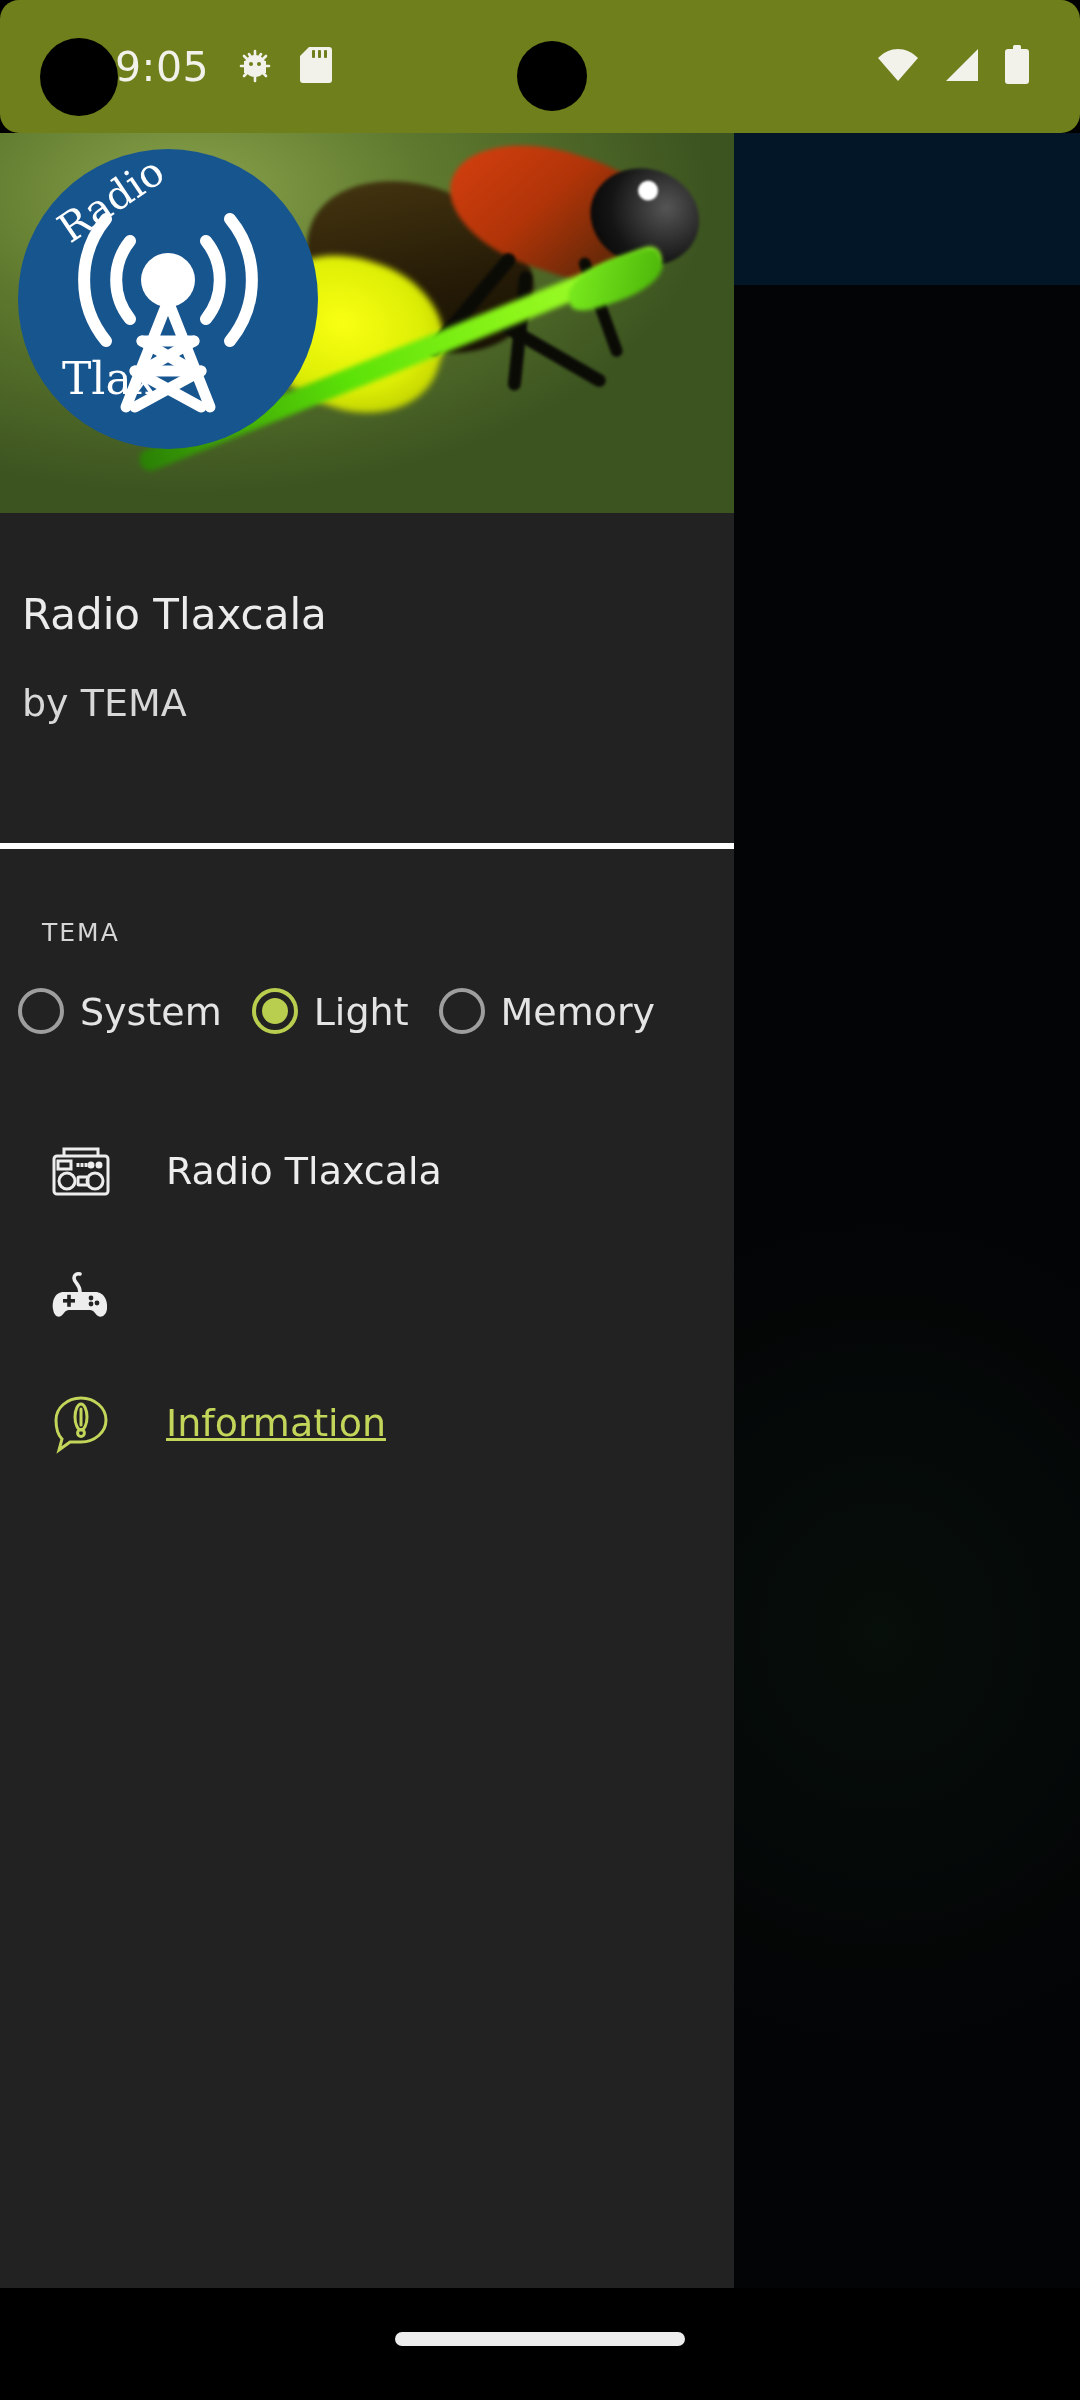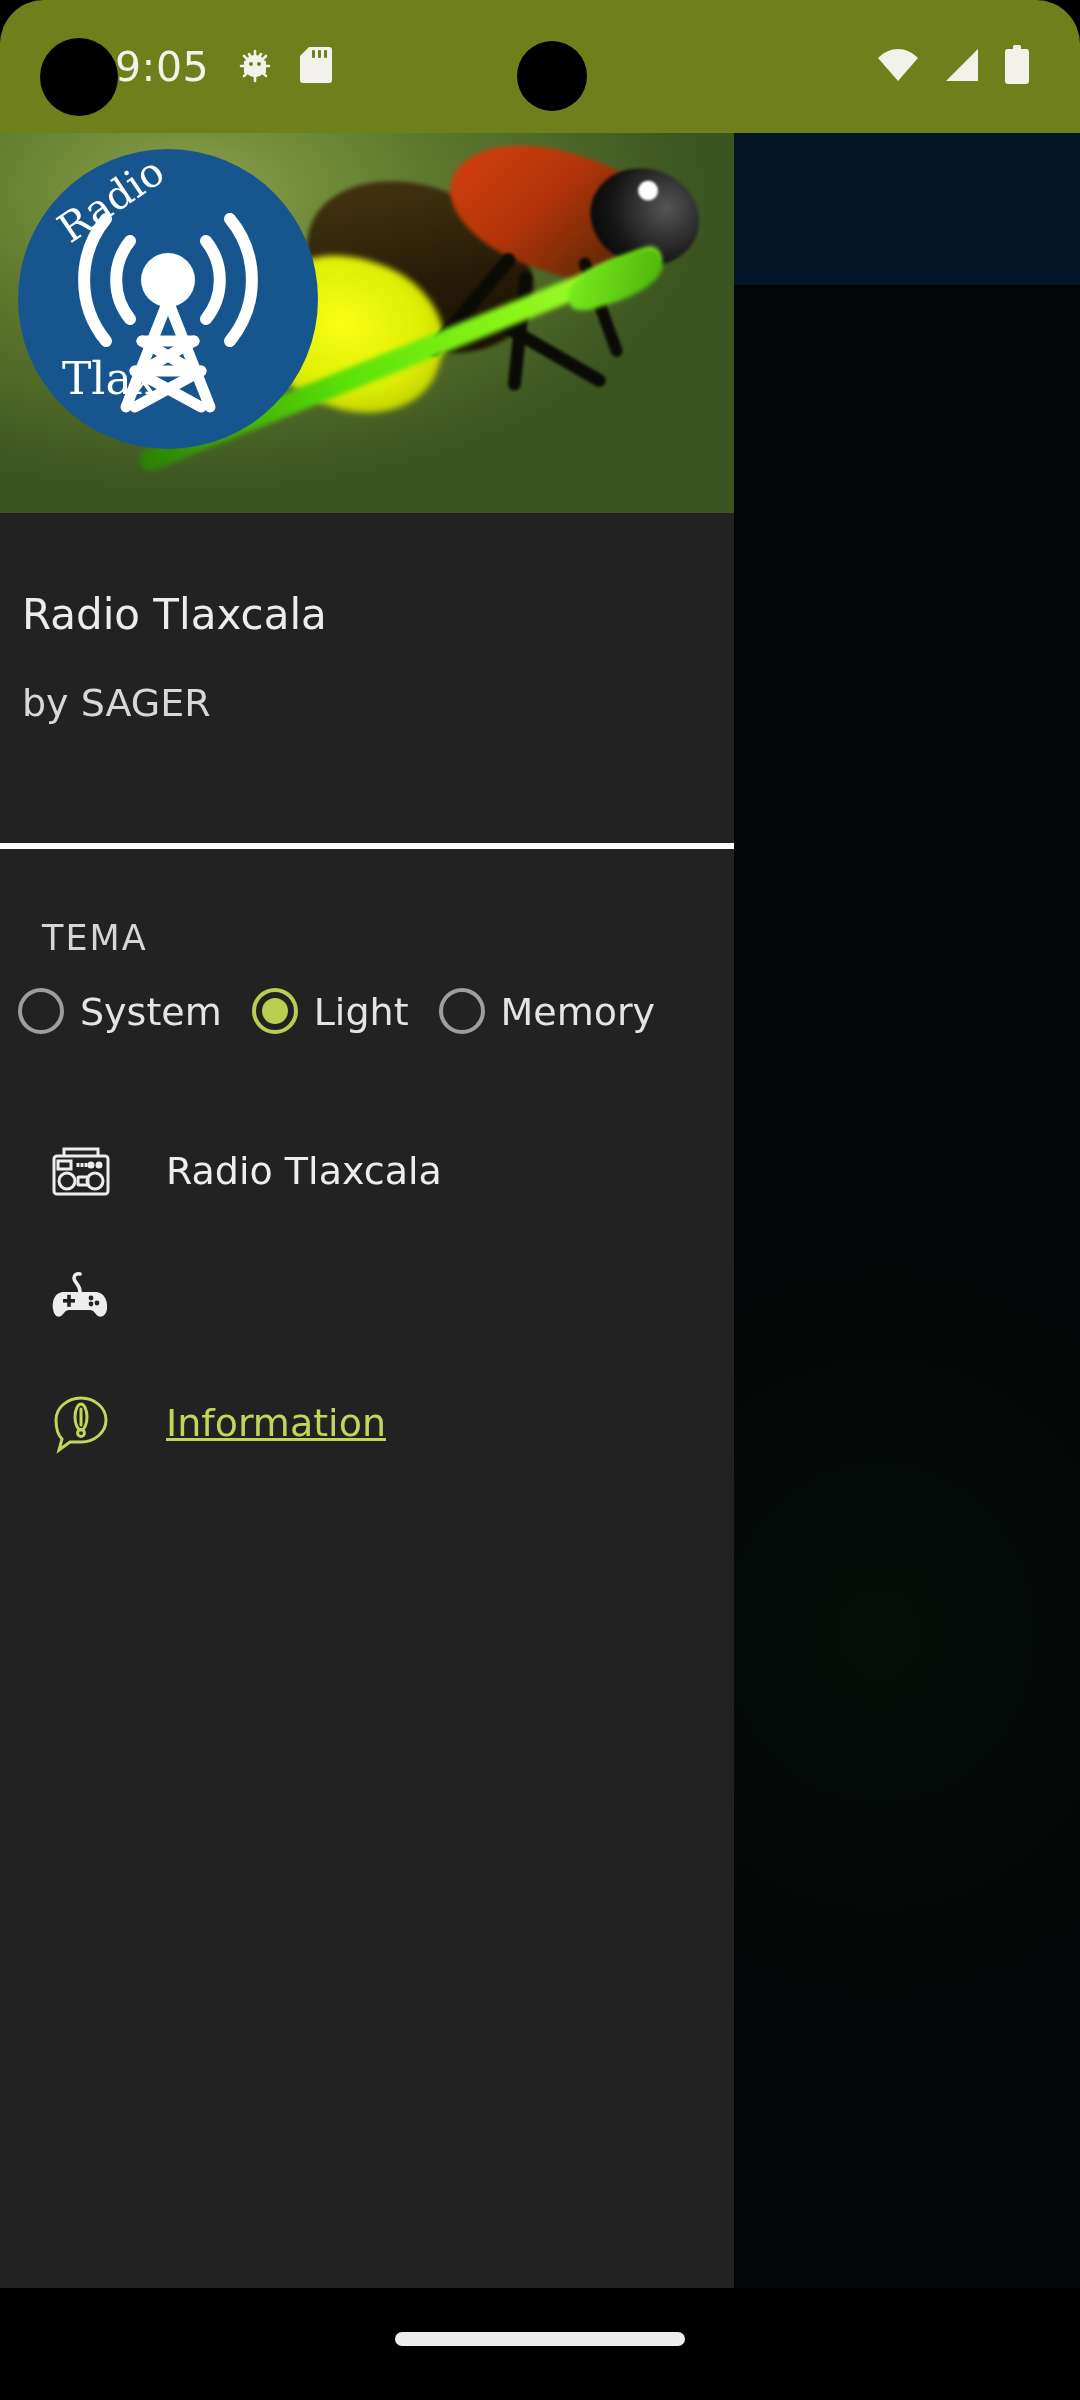--- a/index.html
+++ b/index.html
@@ -9,21 +9,21 @@
     font-family:"DejaVu Sans", sans-serif;
     overflow:hidden;
   }
   #screen { position:relative; width:1080px; height:2400px; background:#000; overflow:hidden; }
 
   
   #status-bar{
     position:absolute; left:0; top:0; width:1080px; height:133px;
     background:#6f7f1b;
     border-top-left-radius:44px; border-top-right-radius:44px;
-    display:flex; align-items:center;
+    display:flex; align-items:center;border-radius:19px;
   }
   #camera-hole{
     position:absolute; left:40px; top:38px; width:78px; height:78px;
     border-radius:50%; background:#000;
   }
   #status-time{
     color:#f2f2ea; font-size:41px; letter-spacing:0.5px;
     font-family:"DejaVu Sans", sans-serif; margin-left:115px;
   }
   .sb-icon{ display:inline-block; }
@@ -141,21 +141,21 @@
     background:#222222; padding-left:22px; padding-top:76px;
   }
   #drawer-title{ color:#ececec; font-size:42px; line-height:52px; }
   #drawer-subtitle{ color:#d8d8d8; font-size:38px; line-height:48px; margin-top:38px; }
   #drawer-divider{
     position:absolute; left:0; top:710px; width:734px; height:6px; background:#ffffff;
   }
 
   #tema-label{
     position:absolute; left:42px; top:785px;
-    color:#d6d6d6; font-size:35px; letter-spacing:2px;
+    color:#d6d6d6; font-size:25px; letter-spacing:2px;
   }
 
   #theme-row{
     position:absolute; left:18px; top:855px; width:700px;
     display:flex; align-items:center;
   }
   .radio-opt{ display:flex; align-items:flex-end; }
   .radio-ring{
     width:46px; height:46px; border-radius:50%;
     border:4px solid #9e9e9e; box-sizing:border-box;
@@ -249,21 +249,21 @@
             <path d="M183 222 L117 258"></path>
           </g>
           <text x="52" y="95" fill="#ffffff" font-size="40" font-family="'DejaVu Serif',serif" transform="rotate(-34 52 95)">Radio</text>
           <text x="44" y="245" fill="#ffffff" font-size="44" font-family="'DejaVu Serif',serif">Tlax</text>
         </svg>
       </div>
     </div>
 
     <div id="drawer-titles">
       <div id="drawer-title">Radio Tlaxcala</div>
-      <div id="drawer-subtitle">by SAGER</div>
+      <div id="drawer-subtitle">by TEMA</div>
     </div>
     <div id="drawer-divider"></div>
 
     <div id="tema-label">TEMA</div>
 
     <div id="theme-row">
       <div class="radio-opt">
         <span class="radio-ring"></span>
         <span class="radio-label">System</span>
       </div>

